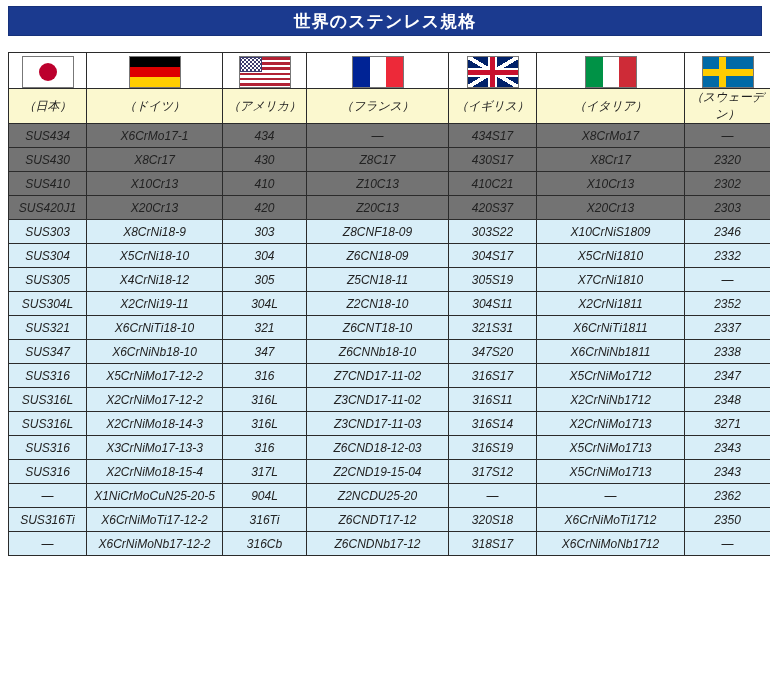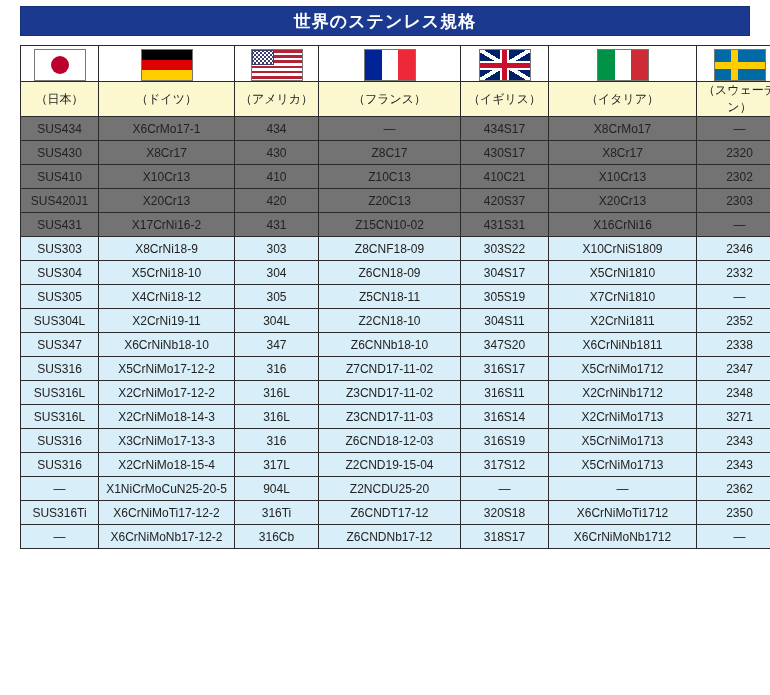--- a/index.html
+++ b/index.html
@@ -9,40 +9,41 @@
     background: #ffffff;
   }
   body {
     width: 770px;
     height: 695px;
     font-family: "Liberation Sans", sans-serif;
     color: #222222;
   }
   .wrap {
     width: 770px;
-    padding: 0 16px;
+    padding: 0 4px;
   }
   .title-bar {
     margin: 6px 4px 6px 4px;
     height: 30px;
     background: #1b3a8f;
     color: #ffffff;
     font-size: 17px;
     font-weight: bold;
     letter-spacing: 1px;
     display: flex;
     align-items: center;
     justify-content: center;
     border: 1px solid #16317a;
   }
   table.std {
     border-collapse: collapse;
     width: 762px;
-    margin: 9px 4px;
+    margin: 16px 4px;
     table-layout: fixed;
+    font-style: italic;
   }
   table.std td, table.std th {
     border: 1px solid #2b2b2b;
     text-align: center;
     font-size: 12px;
     font-weight: normal;
     padding: 0;
     height: 26px;
     vertical-align: middle;
   }
@@ -248,29 +249,20 @@
         </tr>
         <tr class="spec-row pink">
           <td>SUS420J1</td>
           <td>X20Cr13</td>
           <td>420</td>
           <td>Z20C13</td>
           <td>420S37</td>
           <td>X20Cr13</td>
           <td>2303</td>
         </tr>
-        <tr class="spec-row pink">
-          <td>SUS431</td>
-          <td>X17CrNi16-2</td>
-          <td>431</td>
-          <td>Z15CN10-02</td>
-          <td>431S31</td>
-          <td>X16CrNi16</td>
-          <td>—</td>
-        </tr>
         <tr class="spec-row blue">
           <td>SUS303</td>
           <td>X8CrNi18-9</td>
           <td>303</td>
           <td>Z8CNF18-09</td>
           <td>303S22</td>
           <td>X10CrNiS1809</td>
           <td>2346</td>
         </tr>
         <tr class="spec-row blue">
@@ -294,20 +286,29 @@
         <tr class="spec-row blue">
           <td>SUS304L</td>
           <td>X2CrNi19-11</td>
           <td>304L</td>
           <td>Z2CN18-10</td>
           <td>304S11</td>
           <td>X2CrNi1811</td>
           <td>2352</td>
         </tr>
         <tr class="spec-row blue">
+          <td>SUS321</td>
+          <td>X6CrNiTi18-10</td>
+          <td>321</td>
+          <td>Z6CNT18-10</td>
+          <td>321S31</td>
+          <td>X6CrNiTi1811</td>
+          <td>2337</td>
+        </tr>
+        <tr class="spec-row blue">
           <td>SUS347</td>
           <td>X6CrNiNb18-10</td>
           <td>347</td>
           <td>Z6CNNb18-10</td>
           <td>347S20</td>
           <td>X6CrNiNb1811</td>
           <td>2338</td>
         </tr>
         <tr class="spec-row blue">
           <td>SUS316</td>

